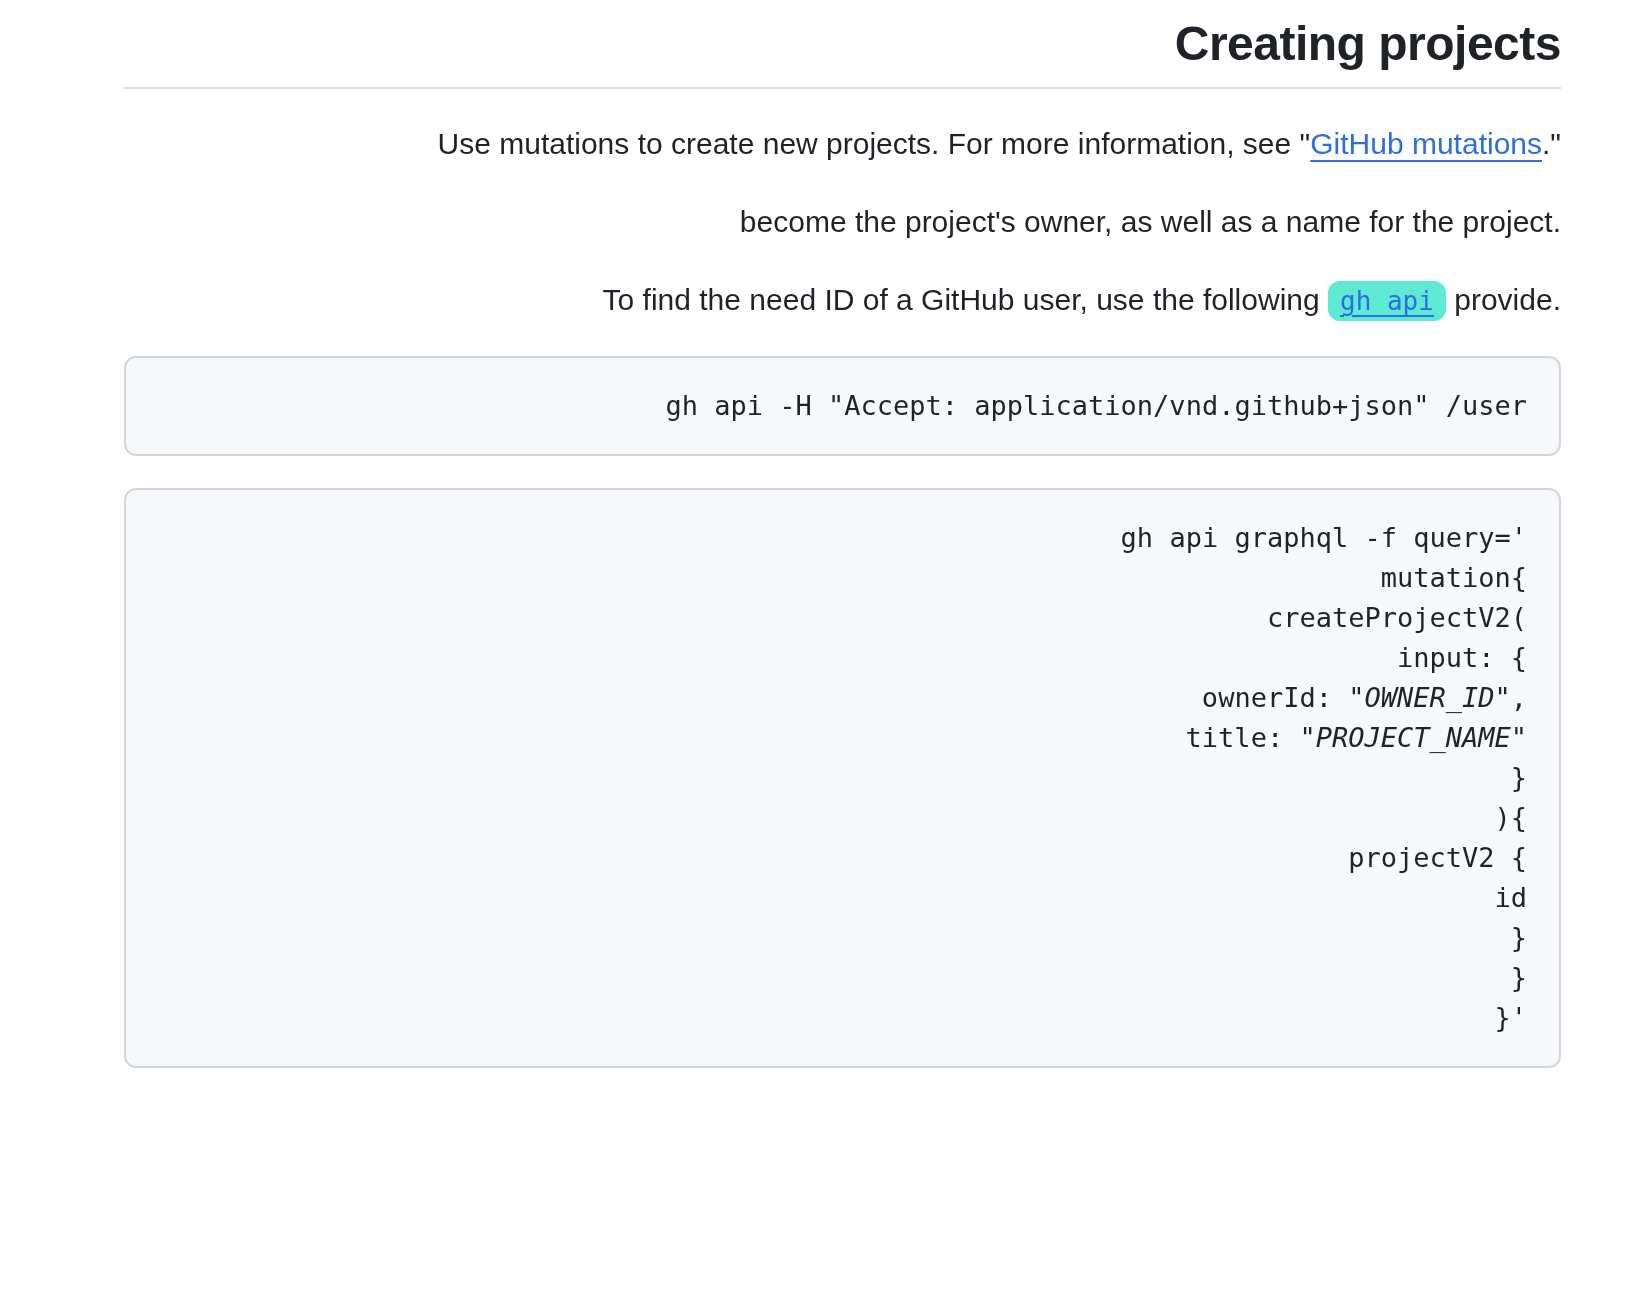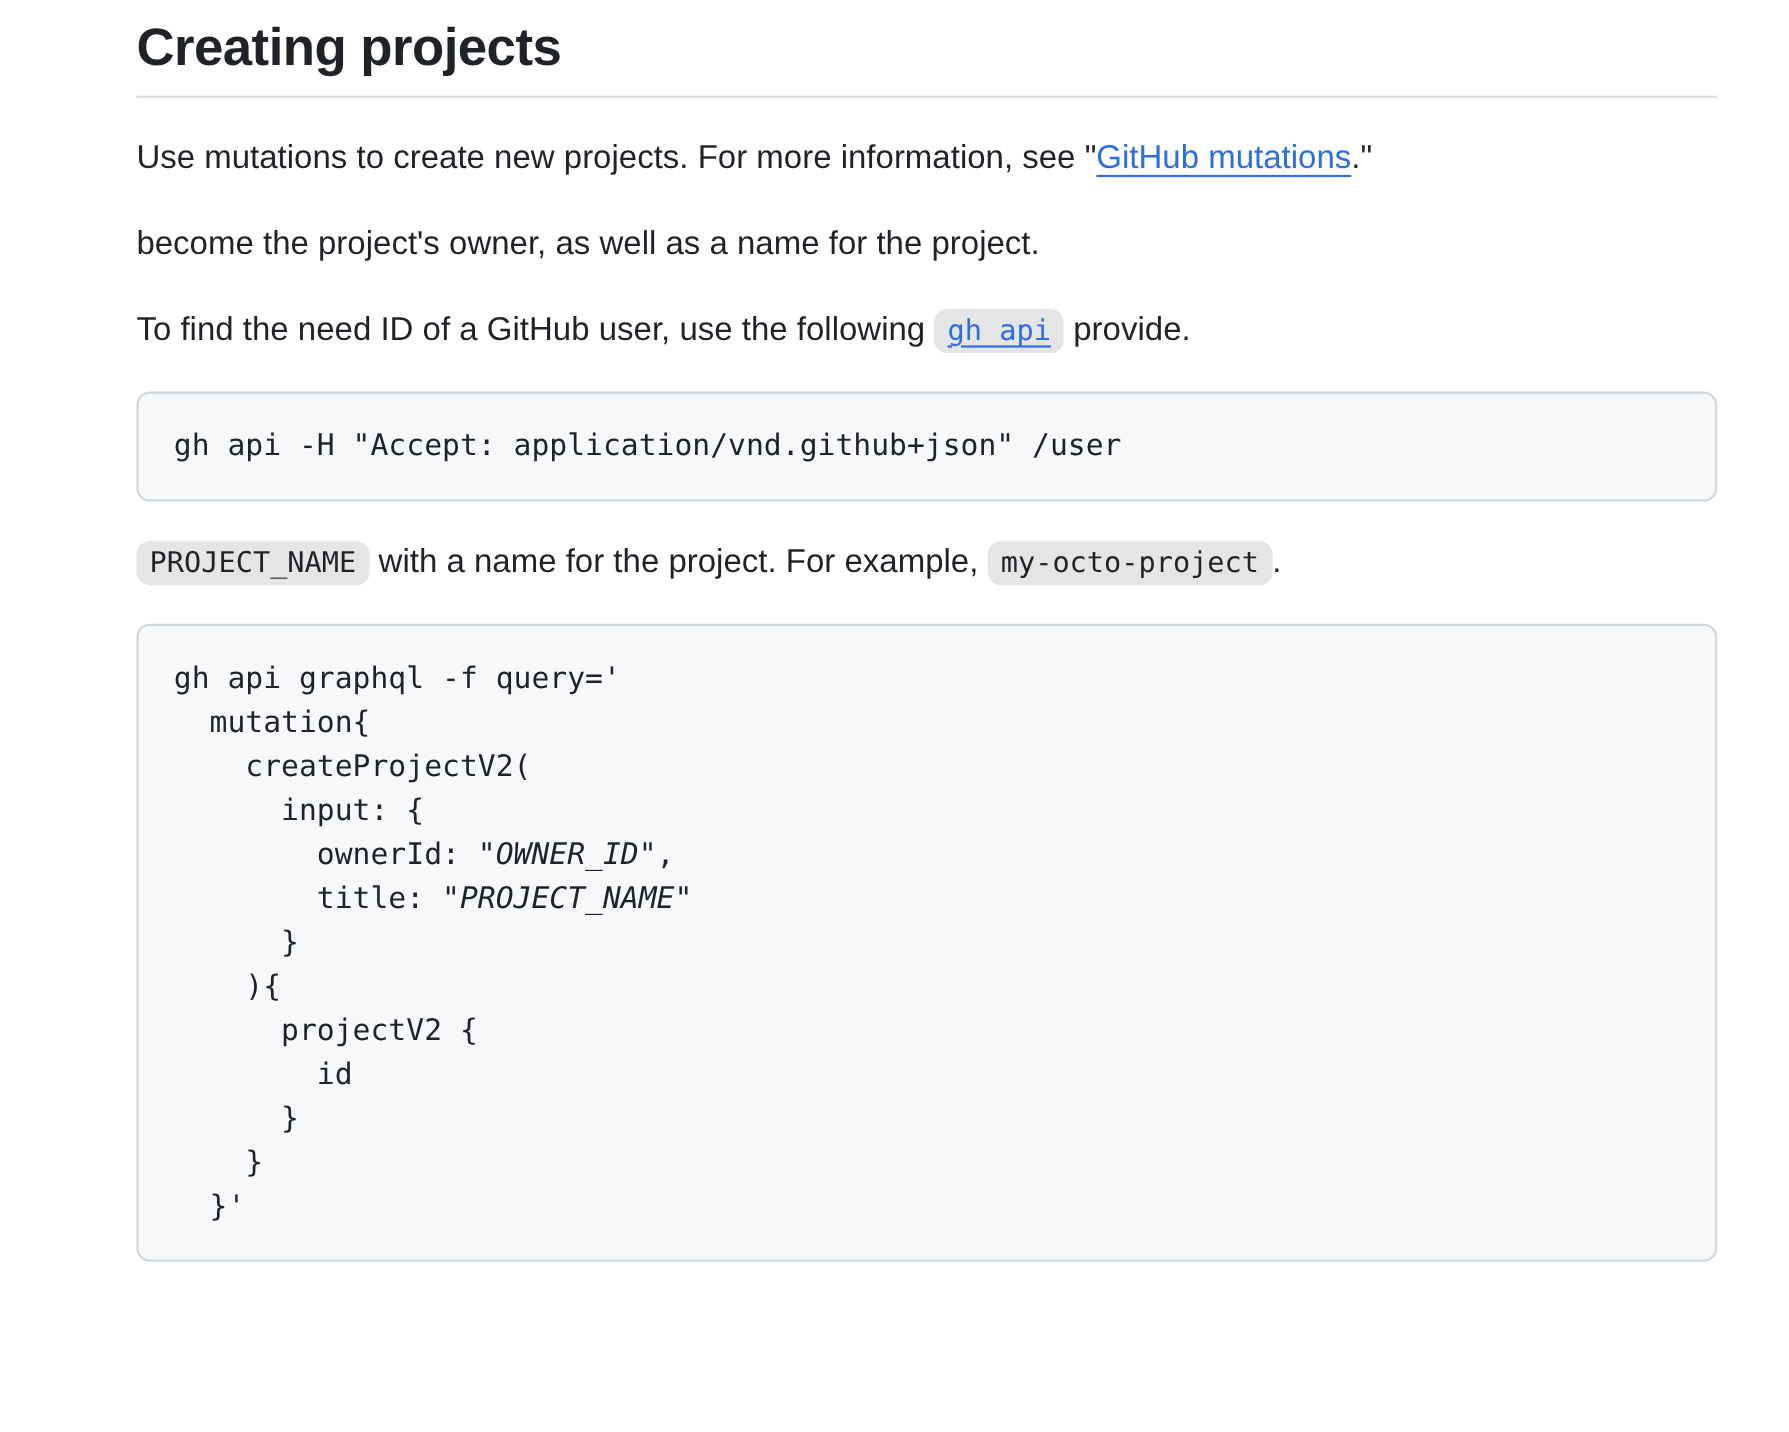--- a/index.html
+++ b/index.html
@@ -7,20 +7,21 @@
     width: 1626px;
     height: 1302px;
     background: #ffffff;
     overflow: hidden;
     font-family: "Liberation Sans", sans-serif;
     color: #1f2328;
   }
   .container {
     padding: 14px 65px 4px 124px;
     width: 1626px;
+    text-align: right;
   }
   h2.page-title {
     font-size: 48px;
     line-height: 60px;
     font-weight: 700;
     letter-spacing: -0.5px;
     color: #1f2328;
     padding-bottom: 13px;
     border-bottom: 2px solid #d8dee4;
     margin-bottom: 32px;
@@ -35,21 +36,21 @@
   a.doc-link {
     color: #2d6ee0;
     text-decoration: underline;
     text-decoration-thickness: 2px;
     text-underline-offset: 6px;
     cursor: pointer;
   }
   code.inline-code {
     font-family: "DejaVu Sans Mono", monospace;
     font-size: 26px;
-    background: #e5e5e5;
+    background: #5eead4;
     padding: 5px 12px;
     border-radius: 12px;
     color: #1f2328;
     white-space: nowrap;
   }
   a.code-link code.inline-code,
   code.inline-code.code-link-pill {
     color: #2d6ee0;
   }
   a.code-link {
@@ -92,18 +93,17 @@
 
   <p class="para">
       <span class="pline">become the project's owner, as well as a name for the project.</span>
     </p>
 
   <p class="para"><span>To find the need ID of a GitHub user, use the following </span><a class="code-link"><code class="inline-code code-link-pill">gh api</code></a><span> provide.</span></p>
 
   <pre class="code-block"><code><span class="cl">gh api -H "Accept: application/vnd.github+json" /user</span></code></pre>
 
   <p class="para">
-      <span class="pline"><code class="inline-code">PROJECT_NAME</code><span> with a name for the project. For example, </span><code class="inline-code">my-octo-project</code><span>.</span></span>
     </p>
 
   <pre class="code-block"><code><span class="cl">gh api graphql -f query='</span><span class="cl">  mutation{</span><span class="cl">    createProjectV2(</span><span class="cl">      input: {</span><span class="cl"><span>        ownerId: "</span><em class="var">OWNER_ID</em><span>",</span></span><span class="cl"><span>        title: "</span><em class="var">PROJECT_NAME</em><span>"</span></span><span class="cl">      }</span><span class="cl">    ){</span><span class="cl">      projectV2 {</span><span class="cl">        id</span><span class="cl">      }</span><span class="cl">    }</span><span class="cl">  }'</span></code></pre>
 
 </div>
 
 </body></html>

